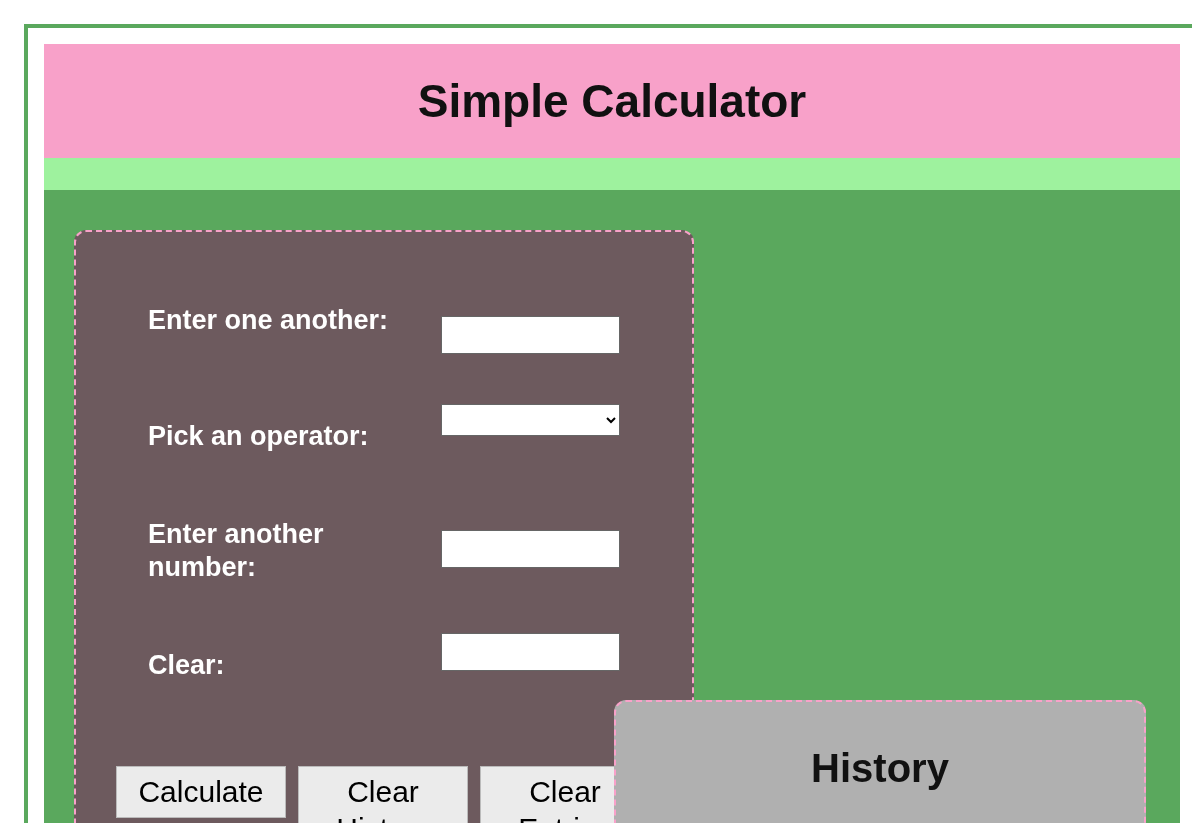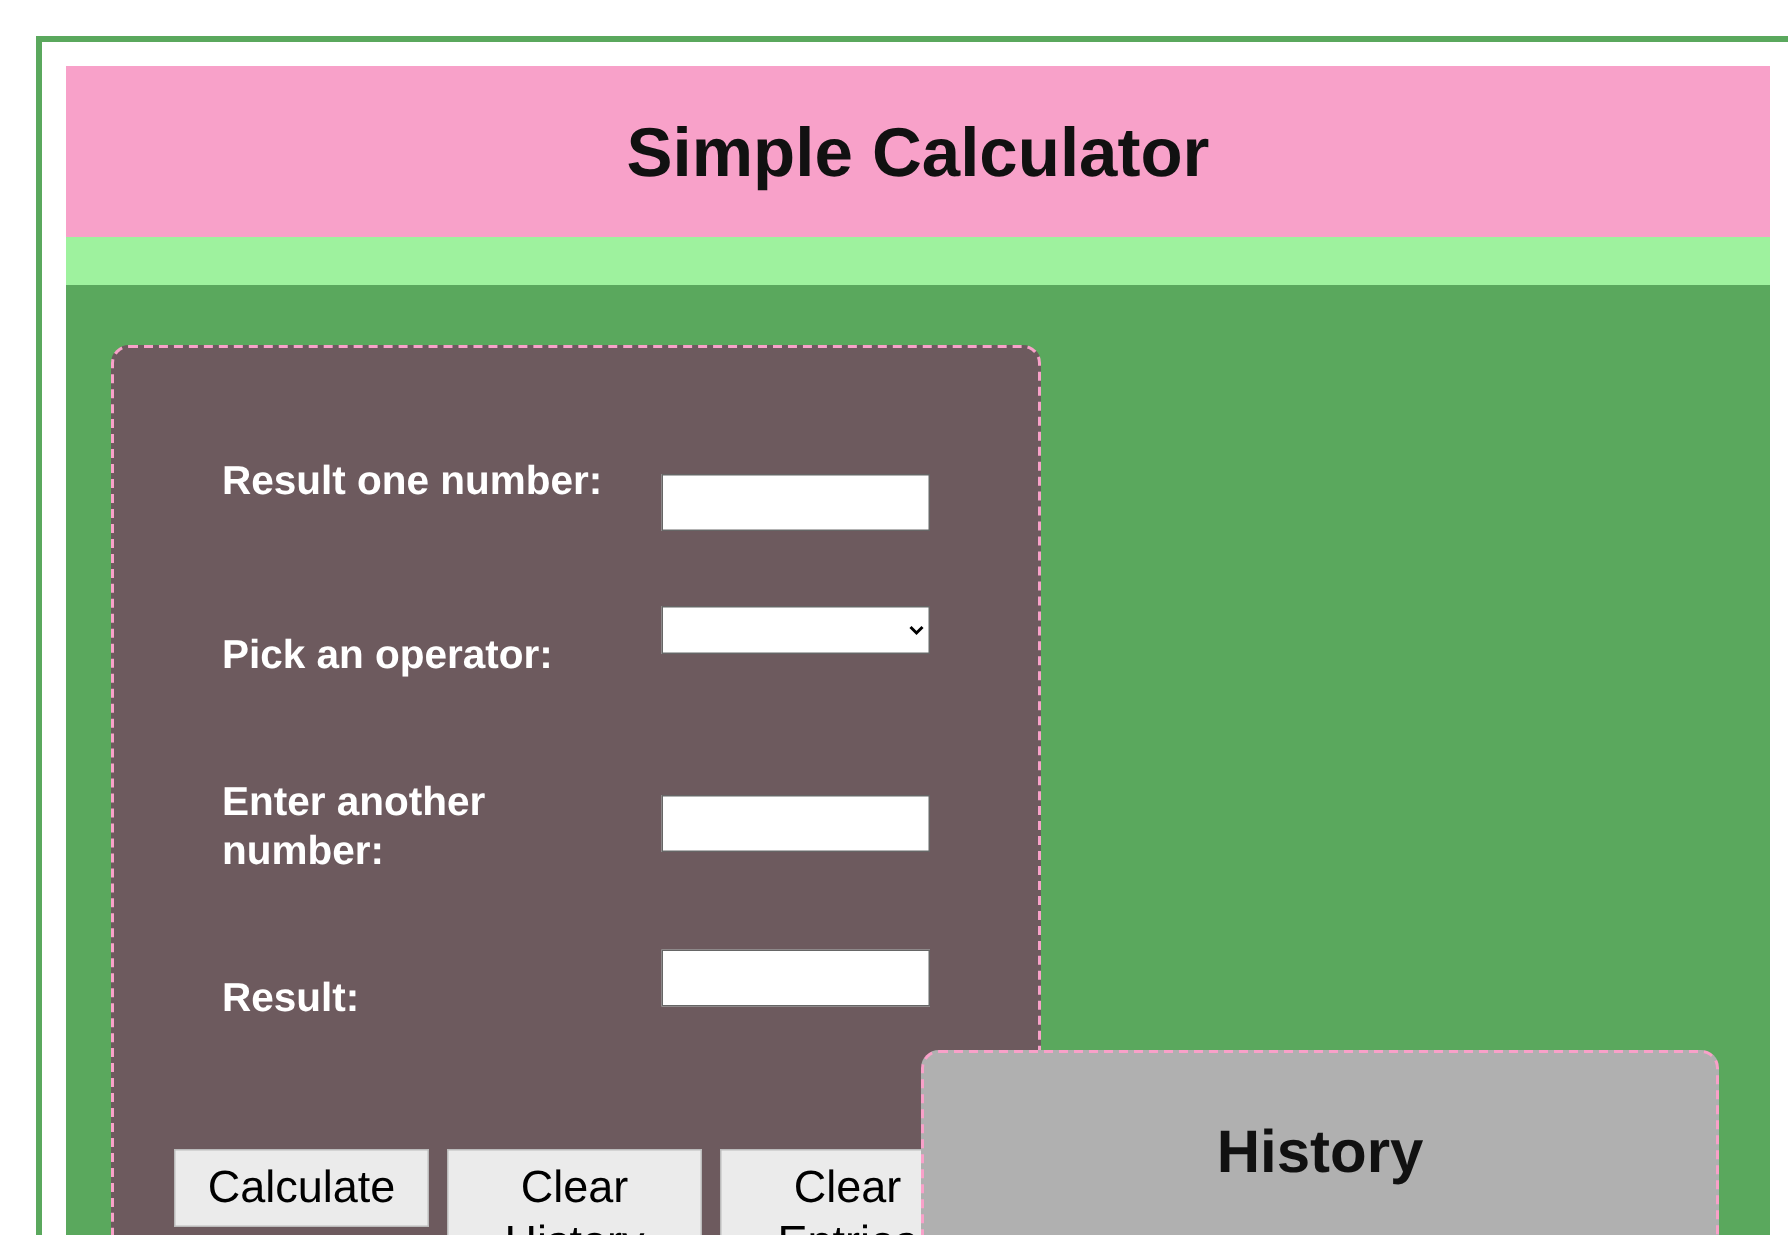--- a/index.html
+++ b/index.html
@@ -120,41 +120,41 @@
 <div class="outer">
   <div class="banner">
     <h1>Simple Calculator</h1>
   </div>
   <div class="green-strip"></div>
   <div class="main">
 
     <div class="calc-card">
       <div class="form-table">
         <div class="form-row">
-          <div class="form-label">Result one number:</div>
+          <div class="form-label">Enter one another:</div>
           <div class="form-field">
             <input type="text" value="" style="">
           </div>
         </div>
         <div class="form-row">
           <div class="form-label">Pick an operator:</div>
           <div class="form-field no-pad">
             <select>
               <option></option>
             </select>
           </div>
         </div>
         <div class="form-row">
           <div class="form-label">Enter another number:</div>
           <div class="form-field">
             <input type="text" value="" style="">
           </div>
         </div>
         <div class="form-row">
-          <div class="form-label">Result:</div>
+          <div class="form-label">Clear:</div>
           <div class="form-field no-pad">
             <input type="text" readonly="" value="" style="">
           </div>
         </div>
       </div>
 
       <div class="button-row">
         <button class="btn-calculate">Calculate</button>
         <button class="btn-clear">Clear History</button>
         <button class="btn-clear">Clear Entries</button>

